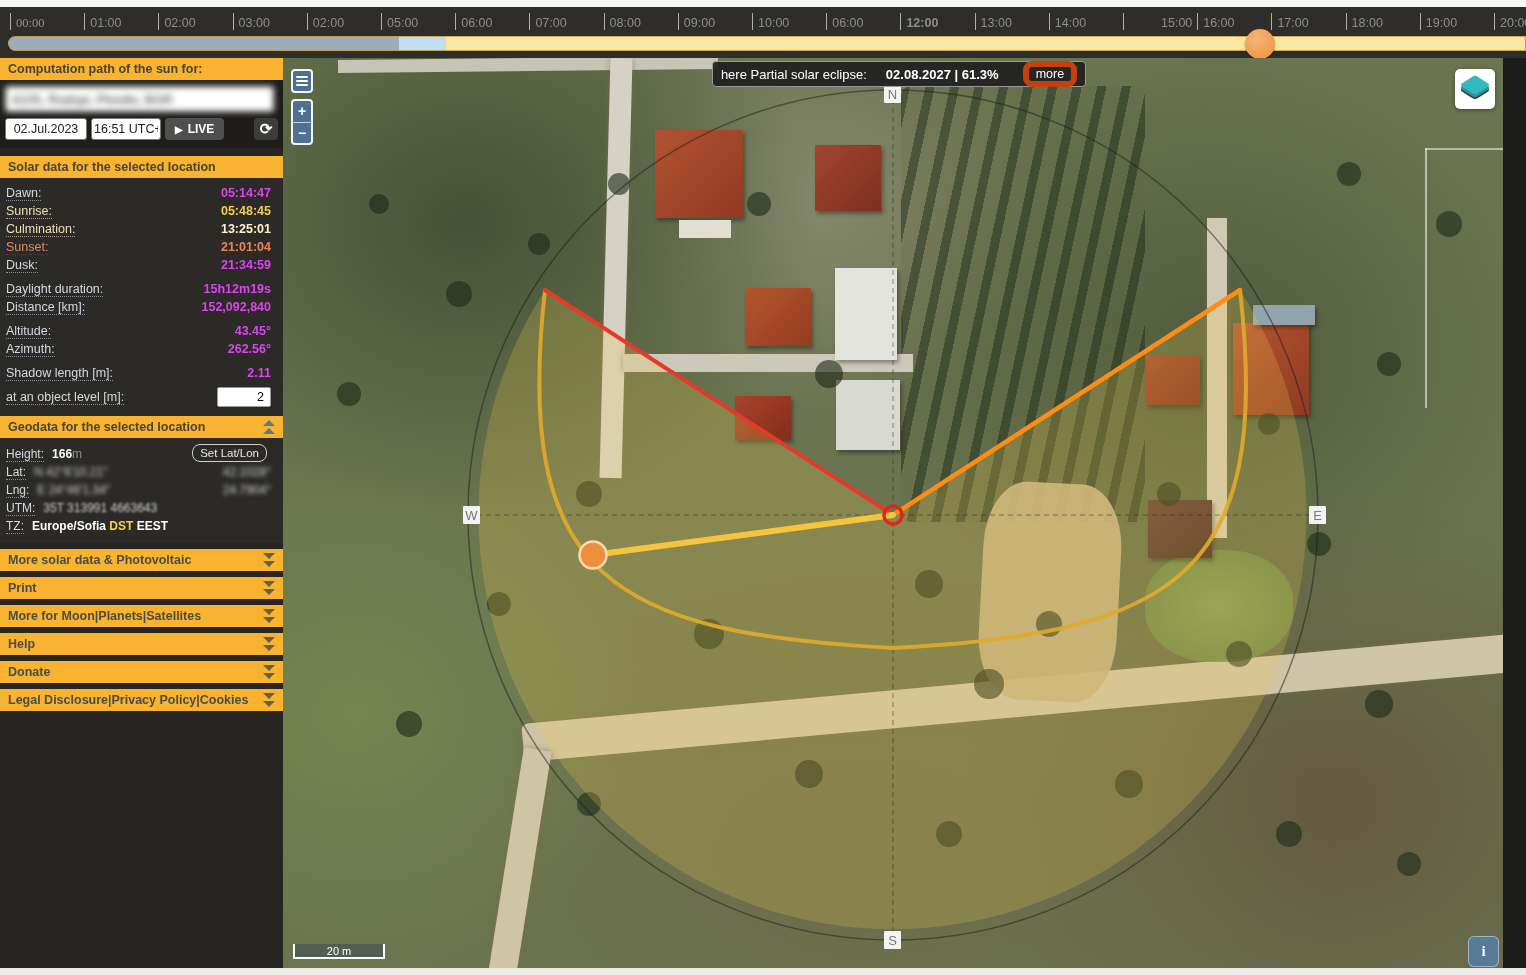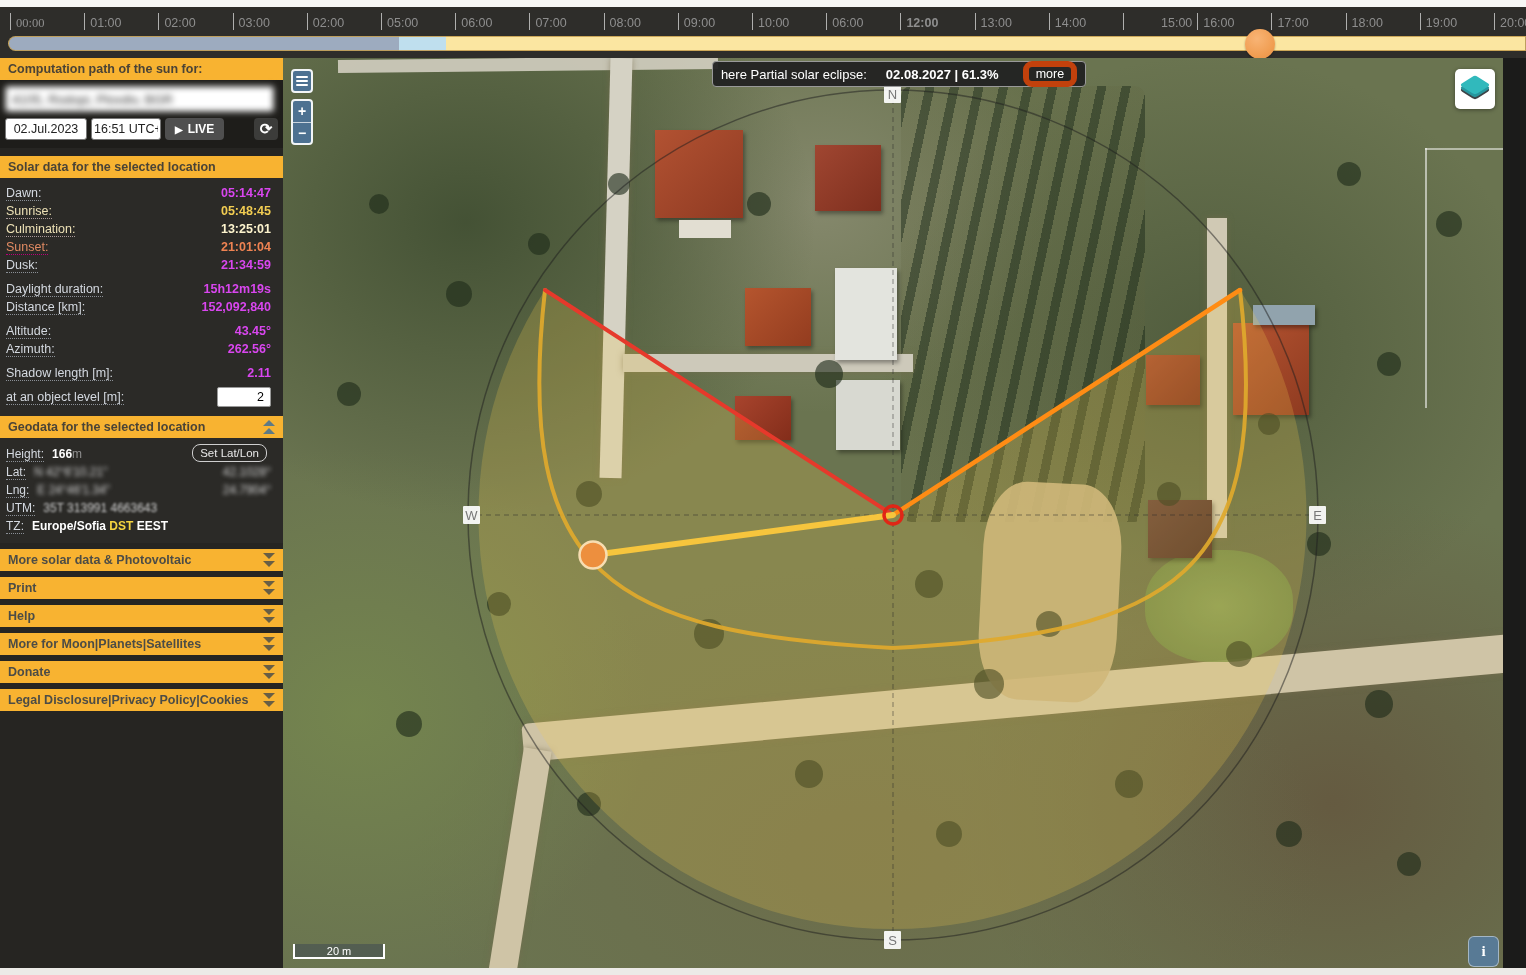--- a/index.html
+++ b/index.html
@@ -317,28 +317,28 @@
         </span>
       </div>
       <div class="acc">
         <span>Print</span>
         <span class="dblchev">
           <span class="chev-dn"></span>
           <span class="chev-dn"></span>
         </span>
       </div>
       <div class="acc">
+        <span>More for Moon|Planets|Satellites</span>
+        <span class="dblchev">
+          <span class="chev-dn"></span>
+          <span class="chev-dn"></span>
+        </span>
+      </div>
+      <div class="acc">
         <span>Help</span>
-        <span class="dblchev">
-          <span class="chev-dn"></span>
-          <span class="chev-dn"></span>
-        </span>
-      </div>
-      <div class="acc">
-        <span>More for Moon|Planets|Satellites</span>
         <span class="dblchev">
           <span class="chev-dn"></span>
           <span class="chev-dn"></span>
         </span>
       </div>
       <div class="acc">
         <span>Donate</span>
         <span class="dblchev">
           <span class="chev-dn"></span>
           <span class="chev-dn"></span>

